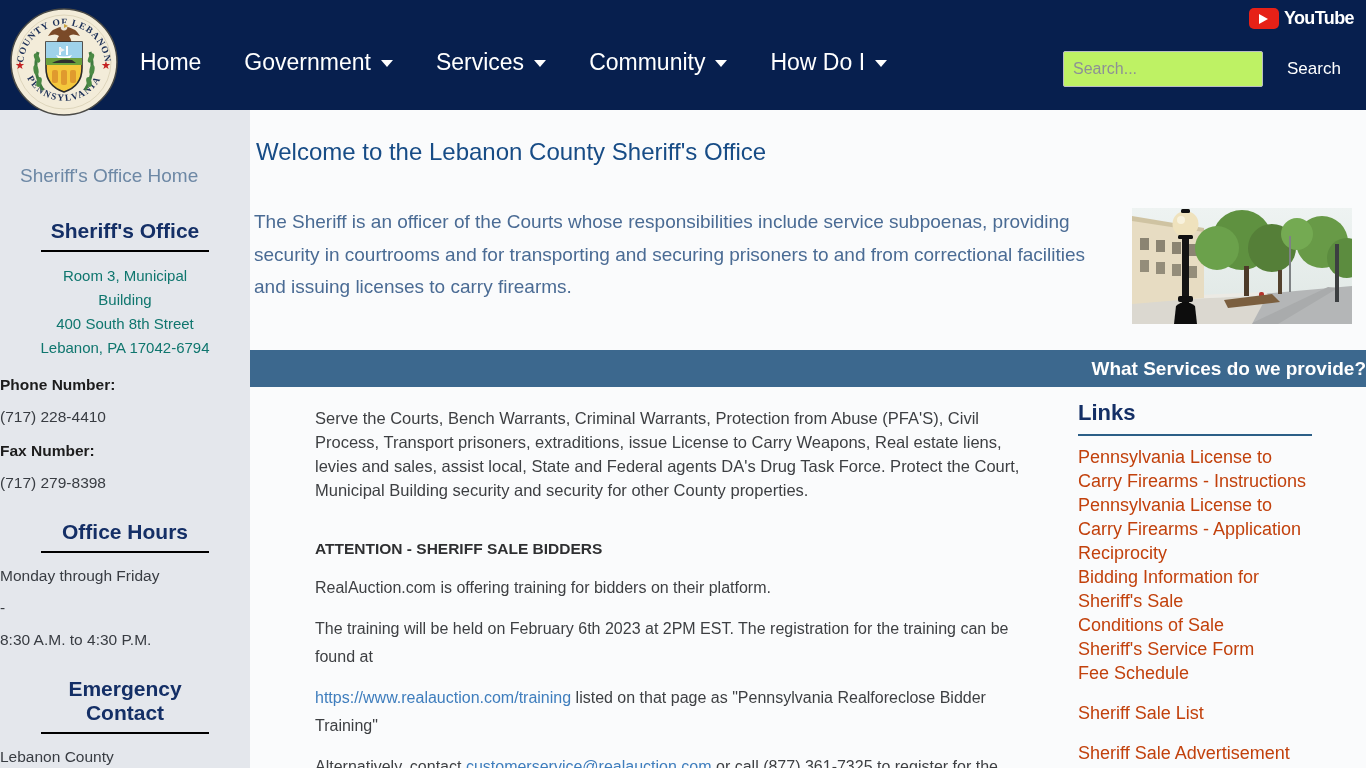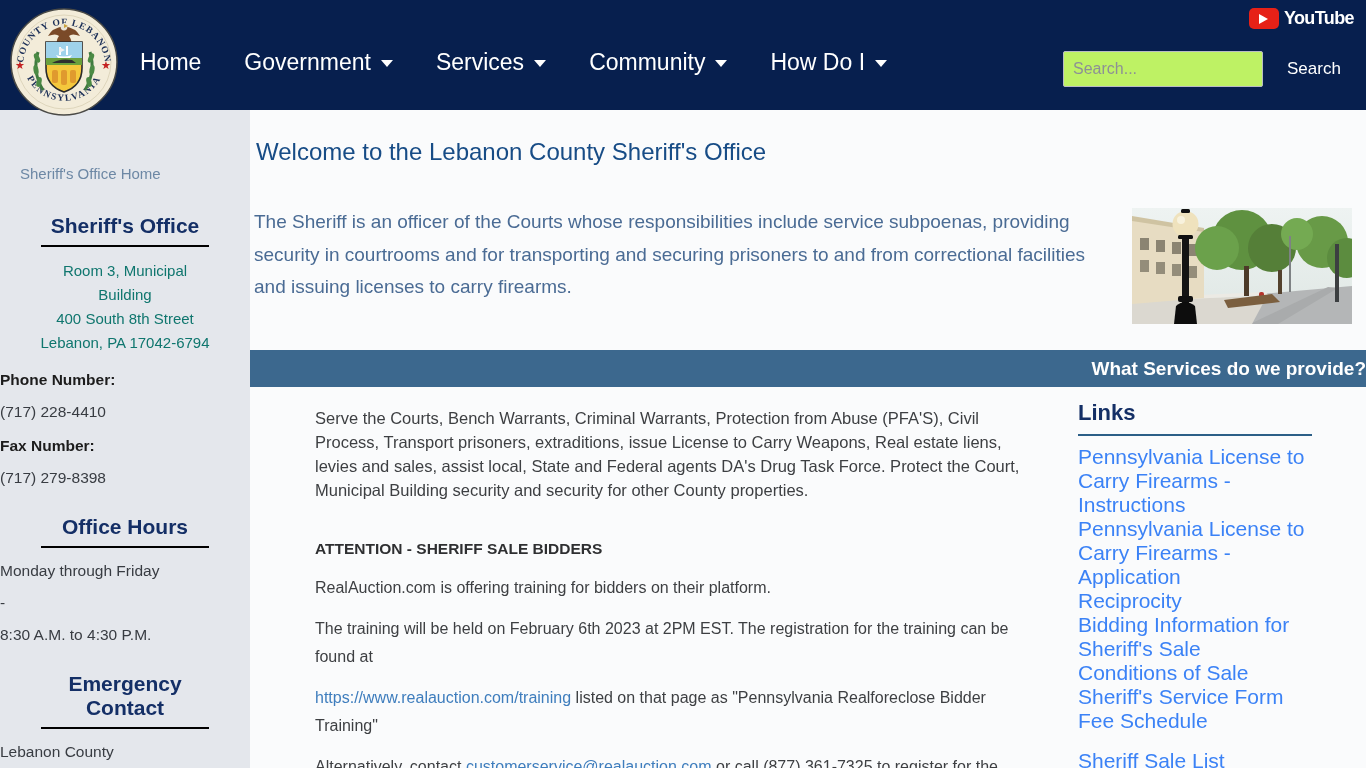--- a/index.html
+++ b/index.html
@@ -20,21 +20,21 @@
   .yt { position:absolute; right:12px; top:8px; display:flex; align-items:center; gap:5px; cursor:pointer; }
   .yt-badge { width:30px; height:21px; background:#e62117; border-radius:5px; display:flex; align-items:center; justify-content:center; }
   .yt-badge .tri { width:0; height:0; border-top:5px solid transparent; border-bottom:5px solid transparent; border-left:9px solid #ffffff; }
   .yt-word { color:#ffffff; font-size:18px; font-weight:700; letter-spacing:-0.6px; }
 
   
   .body-row { display:flex; width:1366px; height:658px; }
 
   
   aside.sidebar { width:250px; height:658px; background:#e4e7ec; flex:0 0 250px; }
-  .side-home { display:block; margin:55px 8px 0 20px; color:#6d88a5; font-size:15px; text-decoration:none; cursor:pointer; }
+  .side-home { display:block; margin:55px 8px 0 20px; color:#6d88a5; font-size:19px; text-decoration:none; cursor:pointer; }
   .side-h { display:block; width:168px; margin:0 auto; text-align:center; color:#142f66; font-size:21px; font-weight:700; border-bottom:2px solid #000000; padding-bottom:7px; }
   .side-h.first { margin-top:32px; }
   .side-text { width:176px; margin:12px auto 0; text-align:center; color:#0f766e; font-size:15px; line-height:24px; }
   .side-label { text-align:left; color:#1c1c1c; font-size:15.5px; font-weight:700; margin-top:16px; }
   .side-val { text-align:left; color:#383c42; font-size:15.5px; margin-top:14px; }
   .mt28 { margin-top:28px; }
 
   
   main.content { position:relative; flex:1; height:658px; background:#fafbfc; }
   h1.page-title { position:absolute; left:6px; top:28px; font-size:24px; font-weight:400; color:#174c86; }
@@ -43,21 +43,21 @@
   .banner { position:absolute; left:0; top:240px; width:100%; height:37px; background:#3c688e; color:#ffffff; font-size:19px; font-weight:700; display:flex; align-items:center; justify-content:flex-end; }
   .services-p { position:absolute; left:65px; top:296px; width:730px; font-size:16.5px; line-height:24px; color:#3d3f42; }
   .attention { position:absolute; left:65px; top:430px; width:730px; color:#3d3f42; font-size:16px; }
   .attention h3 { font-size:15.5px; font-weight:700; color:#2e2f31; margin-bottom:16px; }
   .attention p { line-height:28px; margin-bottom:13px; }
   .attention a { color:#3e7dbd; text-decoration:none; cursor:pointer; }
 
   
   .links-panel { position:absolute; left:828px; top:290px; width:234px; }
   .links-panel h2 { color:#142f66; font-size:22px; font-weight:700; border-bottom:2px solid #2c5f87; padding-bottom:8px; margin-bottom:9px; }
-  .links-panel a { display:block; color:#3b82f6; font-size:21px; line-height:24px; text-decoration:none; cursor:pointer; }
+  .links-panel a { display:block; color:#c2410c; font-size:18px; line-height:24px; text-decoration:none; cursor:pointer; }
   .links-gap { height:16px; }
 </style>
 </head>
 <body>
 
 <div class="page">
 
   <header class="topbar">
     <div class="seal-wrap">
       <svg viewBox="0 0 108 108" width="108" height="108">

